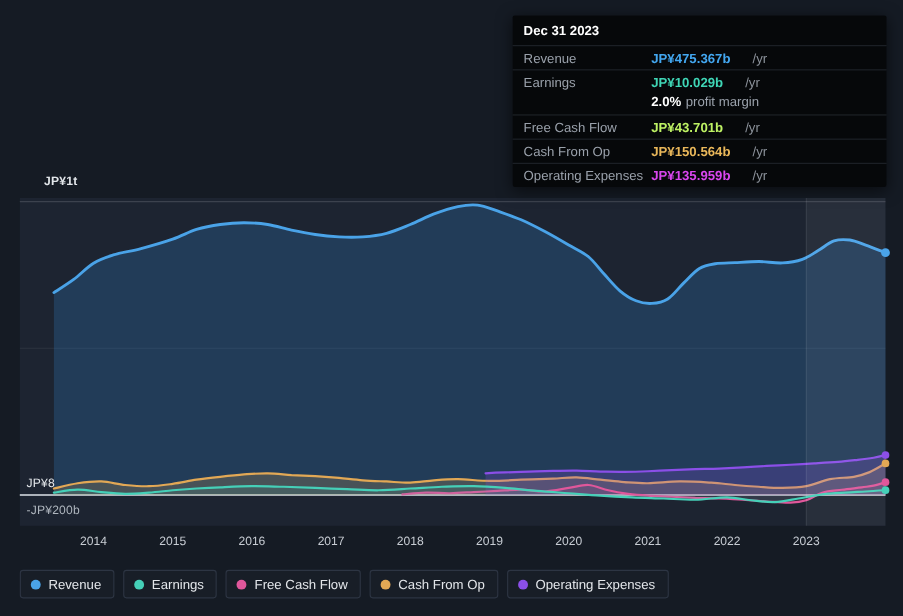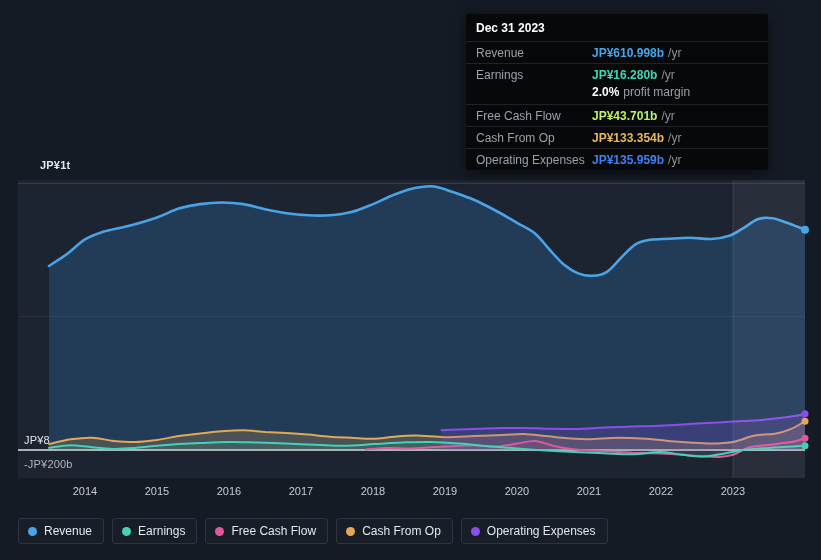--- a/index.html
+++ b/index.html
@@ -11,33 +11,33 @@
   #chart-svg{position:absolute;left:0;top:0;display:block;}
   #chart-svg text{font-family:"Liberation Sans",sans-serif;}
 
   .ylabel{position:absolute;font-size:11px;color:#e2e6ea;letter-spacing:.2px;}
   .yl-1t{left:40px;top:159px;font-weight:bold;}
   .yl-0{left:24px;top:434px;}
   .yl-neg{left:24px;top:458px;color:#aeb5bd;}
 
   
   .tooltip{
-    position:absolute;left:466px;top:14px;width:302px;
+    position:absolute;left:466px;top:14px;width:340px;
     background:rgba(6,7,9,0.96);border-radius:2px;
     box-shadow:0 3px 14px rgba(0,0,0,0.55);
     font-size:12px;z-index:10;
   }
   .tt-header{padding:7px 10px 6px;color:#ffffff;font-weight:bold;border-bottom:1px solid #1f2328;}
   .tt-row{display:flex;align-items:baseline;padding:4px 10px 3px;border-bottom:1px solid #1f2328;}
   .tt-row.noborder{border-bottom:none;}
   .tt-group{border-bottom:1px solid #1f2328;}
   .tooltip > .tt-row:last-child{border-bottom:none;}
   .tt-label{width:116px;flex:none;color:#9aa1ab;}
   .tt-value{font-weight:bold;}
-  .tt-suffix{color:#8d939c;margin-left:4px;}
+  .tt-suffix{color:#8d939c;margin-left:20px;}
   .tt-sub{padding:0 16px 5px 126px;}
   .tt-extra{color:#ffffff;font-weight:bold;}
   .tt-sublabel{color:#9aa1ab;margin-left:4px;}
 
   
   .legend{position:absolute;left:18px;top:518px;display:flex;gap:8px;}
   .legend-item{
     display:flex;align-items:center;gap:7px;
     border:1px solid #2d3543;border-radius:3px;
     padding:5px 11px 5px 9px;background:rgba(255,255,255,0.015);
@@ -87,50 +87,50 @@
 
   <div class="ylabel yl-1t">JP¥1t</div>
   <div class="ylabel yl-0">JP¥8</div>
   <div class="ylabel yl-neg">-JP¥200b</div>
 
   <div class="tooltip">
     <div class="tt-header">Dec 31 2023</div>
 
     <div class="tt-row">
       <span class="tt-label">Revenue</span>
-      <span class="tt-value" style="color: rgb(67, 167, 240);">JP¥610.998b</span>
+      <span class="tt-value" style="color: rgb(67, 167, 240);">JP¥475.367b</span>
       <span class="tt-suffix">/yr</span>
     </div>
 
     <div class="tt-group">
       <div class="tt-row noborder">
         <span class="tt-label">Earnings</span>
-        <span class="tt-value" style="color: rgb(63, 214, 182);">JP¥16.280b</span>
+        <span class="tt-value" style="color: rgb(63, 214, 182);">JP¥10.029b</span>
         <span class="tt-suffix">/yr</span>
       </div>
       <div class="tt-sub">
         <span class="tt-extra">2.0%</span><span class="tt-sublabel">profit margin</span>
       </div>
     </div>
 
     <div class="tt-row">
       <span class="tt-label">Free Cash Flow</span>
       <span class="tt-value" style="color: #bef264;">JP¥43.701b</span>
       <span class="tt-suffix">/yr</span>
     </div>
 
     <div class="tt-row">
       <span class="tt-label">Cash From Op</span>
-      <span class="tt-value" style="color: rgb(233, 183, 90);">JP¥133.354b</span>
+      <span class="tt-value" style="color: rgb(233, 183, 90);">JP¥150.564b</span>
       <span class="tt-suffix">/yr</span>
     </div>
 
     <div class="tt-row">
       <span class="tt-label">Operating Expenses</span>
-      <span class="tt-value" style="color: #3b82f6;">JP¥135.959b</span>
+      <span class="tt-value" style="color: #d946ef;">JP¥135.959b</span>
       <span class="tt-suffix">/yr</span>
     </div>
   </div>
 
   <div class="legend">
     <div class="legend-item">
       <span class="legend-dot" style="background: rgb(74, 163, 232);"></span>
       <span class="legend-label">Revenue</span>
     </div>
     <div class="legend-item">

